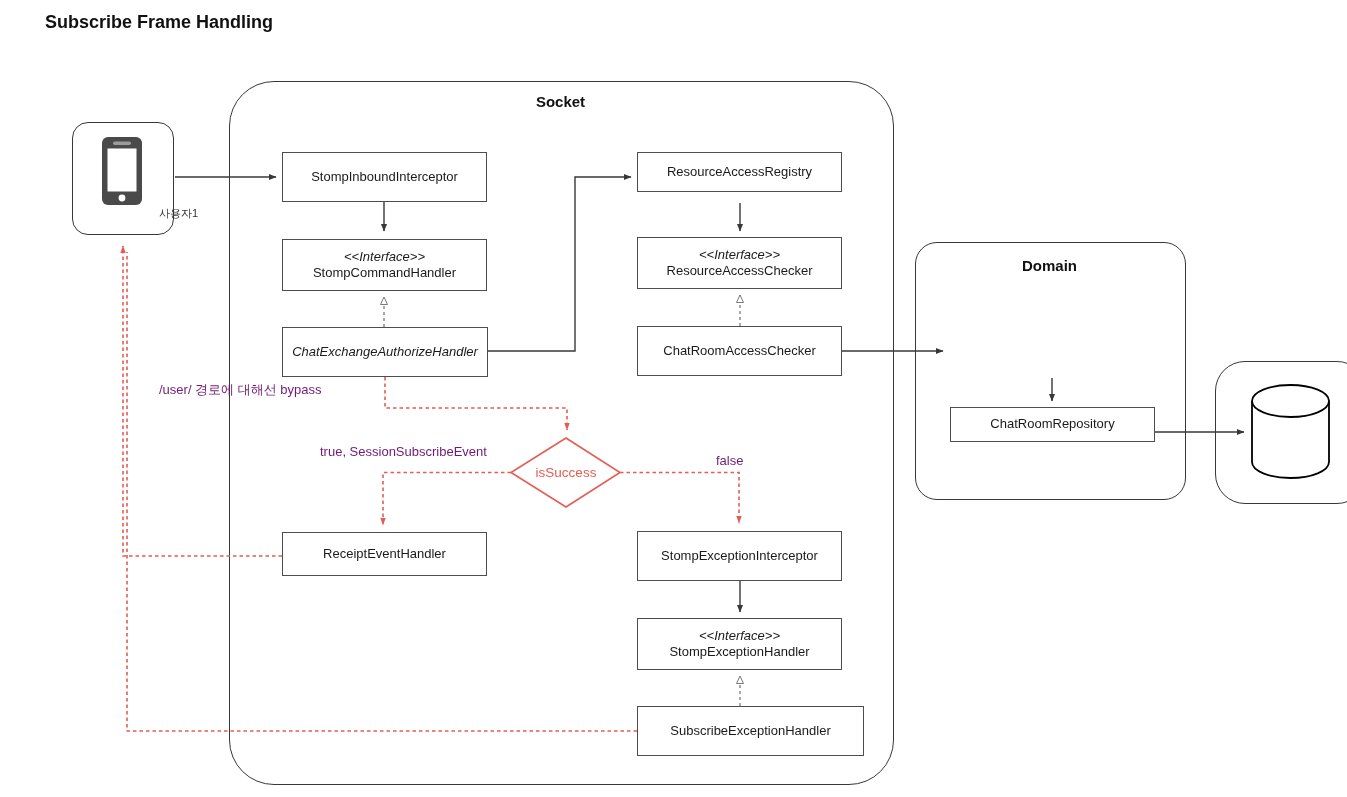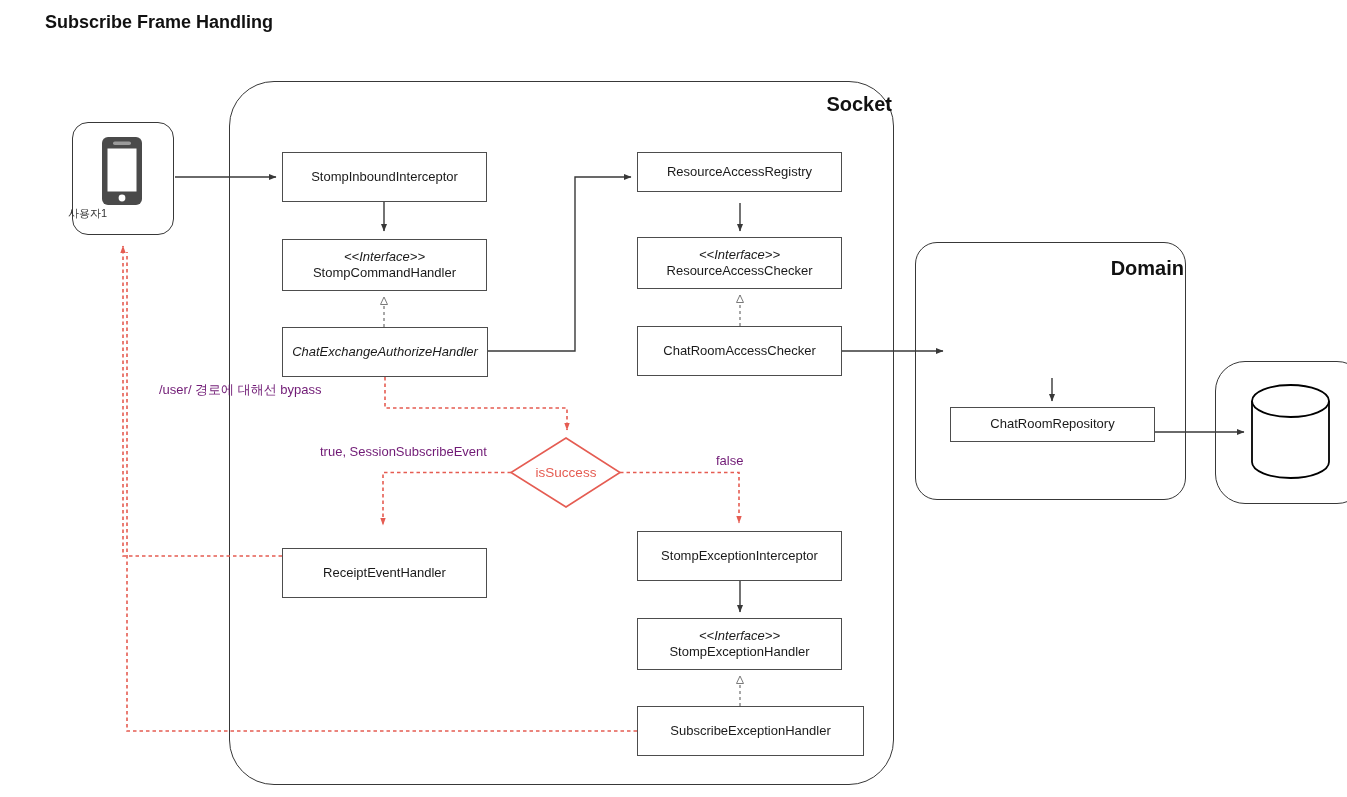--- a/index.html
+++ b/index.html
@@ -8,38 +8,38 @@
     font-family:"Liberation Sans", sans-serif;overflow:hidden;margin-left:32px;
   }
   .abs{position:absolute;}
   #diagram-title{
     left:13px;top:12px;font-size:18px;font-weight:bold;color:#111;
   }
   .container{
     position:absolute;border:1px solid #383838;background:transparent;
   }
   .container-title{
-    position:absolute;text-align:right;font-size:20px;font-weight:bold;color:#111;
+    position:absolute;text-align:center;font-size:15px;font-weight:bold;color:#111;
   }
   svg.layer{position:absolute;left:0;top:0;}
   .node{
     position:absolute;background:#ffffff;border:1.5px solid #4d4d4d;
     display:flex;flex-direction:column;align-items:center;justify-content:center;
     font-size:13px;color:#1a1a1a;text-align:center;line-height:1.25;box-sizing:border-box;
   }
   .node .stereo{font-style:italic;}
   .node.italic{font-style:italic;align-items:center;}
   .red-label{position:absolute;color:#701a75;font-size:13px;white-space:nowrap;}
   #decision-label{
     position:absolute;left:479px;top:438px;width:110px;height:69px;
     display:flex;align-items:center;justify-content:center;
     color:#e55c52;font-size:13.5px;
   }
   #actor-label{
-    position:absolute;left:36px;top:206px;width:114px;text-align:left;
+    position:absolute;left:52px;top:206px;width:114px;text-align:right;
     font-size:11px;color:#333;
   }
 </style>
 </head>
 <body>
 
 <div id="canvas">
 
   <div class="abs" id="diagram-title">Subscribe Frame Handling</div>
 
@@ -126,21 +126,21 @@
 
   <div class="node" style="left:605px;top:237px;width:205px;height:52px;">
     <span class="stereo">&lt;&lt;Interface&gt;&gt;</span>
     <span>ResourceAccessChecker</span>
   </div>
 
   <div class="node" style="left:605px;top:326px;width:205px;height:50px;">
     <span>ChatRoomAccessChecker</span>
   </div>
 
-  <div class="node" style="left:250px;top:548px;width:205px;height:50px;">
+  <div class="node" style="left:250px;top:532px;width:205px;height:44px;">
     <span>ReceiptEventHandler</span>
   </div>
 
   <div class="node" style="left:605px;top:531px;width:205px;height:50px;">
     <span>StompExceptionInterceptor</span>
   </div>
 
   <div class="node" style="left:605px;top:618px;width:205px;height:52px;">
     <span class="stereo">&lt;&lt;Interface&gt;&gt;</span>
     <span>StompExceptionHandler</span>

